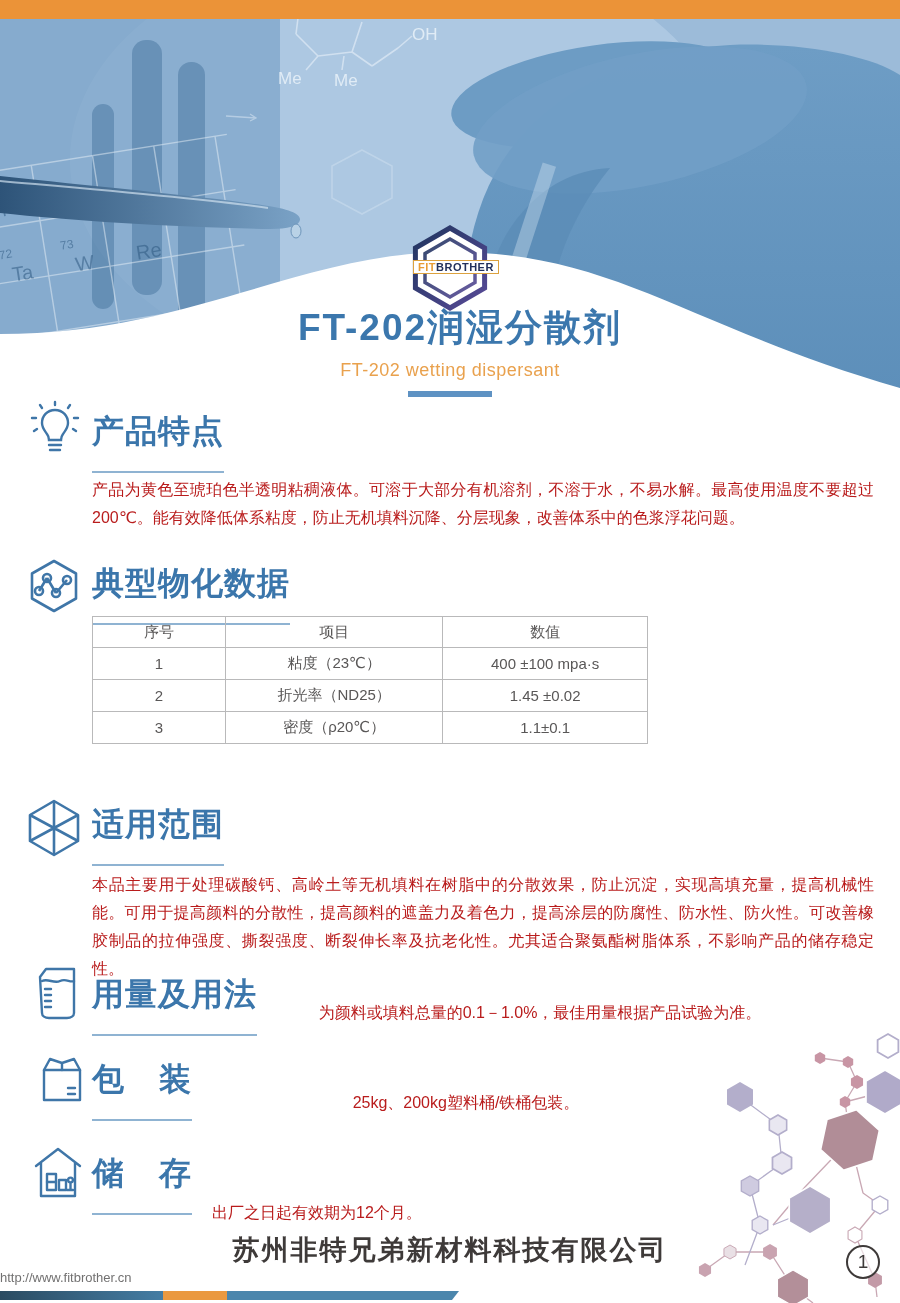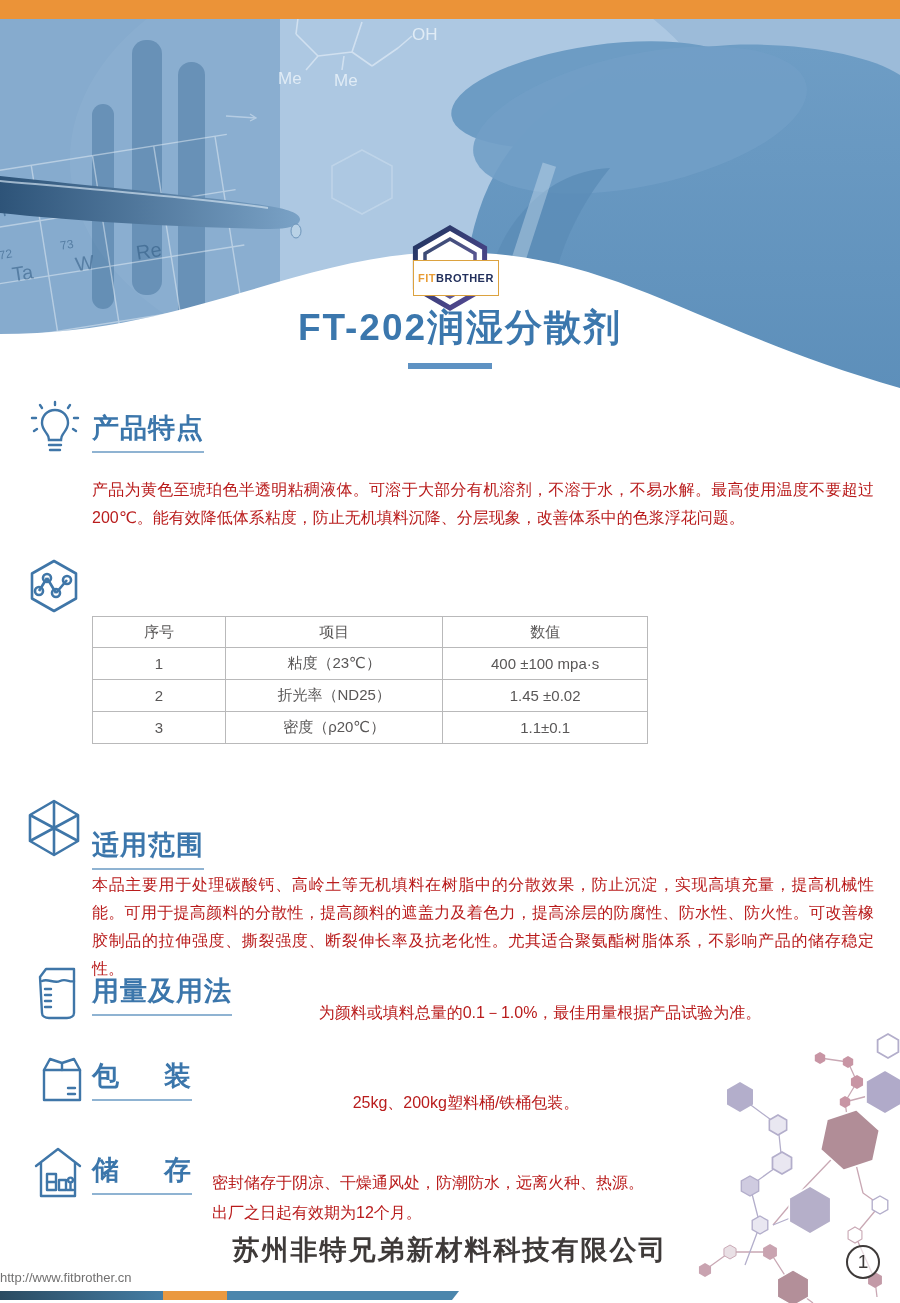--- a/index.html
+++ b/index.html
@@ -4,53 +4,53 @@
 <style>
   html,body{margin:0;padding:0;}
   body{font-family:"Liberation Sans","DejaVu Sans",sans-serif;background:#fff;}
   .page{position:relative;width:900px;height:1303px;background:#fff;overflow:hidden;margin:0 auto;}
 
   
   .hero{position:absolute;top:0;left:0;width:900px;height:392px;}
   .hero svg{display:block;}
   .logo{position:absolute;top:224px;left:402px;width:96px;height:88px;}
   .logo-textbox{position:absolute;top:36px;left:11px;background:#fff;border:1px solid #dca23f;
-    padding:11px 4px;font-size:11px;font-weight:700;letter-spacing:.5px;white-space:nowrap;}
+    padding:0 4px;font-size:11px;font-weight:700;letter-spacing:.5px;white-space:nowrap;}
   .logo-fit{color:#e89c35;}
   .logo-brother{color:#22305c;}
 
   .title-block{position:absolute;top:303px;left:0;width:900px;text-align:center;}
   .main-title{font-size:37px;font-weight:700;color:#3b77ad;letter-spacing:2px;margin:0;padding-left:20px;}
   .sub-title{font-size:18px;color:#e9a14d;margin-top:7px;letter-spacing:.5px;}
   .title-divider{width:84px;height:6px;background:#5e92c3;margin:10px auto 0;}
 
   
   .section{position:absolute;left:0;width:900px;}
   .sec-icon{position:absolute;}
-  .sec-heading{font-size:27px;font-weight:700;color:#3b76ab;letter-spacing:1px;
-    border-bottom:2px solid #8fb3d2;padding-bottom:7px;display:inline-block;line-height:1.2;}
+  .sec-heading{font-size:32px;font-weight:700;color:#3b76ab;letter-spacing:1px;
+    border-bottom:2px solid #8fb3d2;padding-bottom:21px;display:inline-block;line-height:1.2;}
   .sec-body{font-size:16px;color:#b91c1c;line-height:1.75;text-align:justify;}
   .heading-justify{display:inline-flex;justify-content:space-between;width:100px;}
 
   .sec-features{top:400px;height:130px;}
   .sec-features .sec-icon{left:28px;top:0;}
   .sec-features .sec-heading{position:absolute;left:92px;top:12px;}
   .sec-features .sec-body{position:absolute;left:92px;top:60px;width:782px;}
 
   .sec-physdata{top:556px;height:200px;}
   .sec-physdata .sec-icon{left:26px;top:2px;}
   .sec-physdata .sec-heading{position:absolute;left:92px;top:8px;}
   .phys-table{position:absolute;left:92px;top:60px;width:556px;border-collapse:collapse;}
   .phys-table th,.phys-table td{border:1px solid #b9b9ba;text-align:center;color:#595757;
     font-weight:400;font-size:15px;height:31px;padding:0 4px;}
   .phys-table th{height:30px;}
 
   .sec-scope{top:795px;height:160px;}
   .sec-scope .sec-icon{left:24px;top:2px;}
-  .sec-scope .sec-heading{position:absolute;left:92px;top:10px;margin-top:24px;}
+  .sec-scope .sec-heading{position:absolute;left:92px;top:10px;}
   .sec-scope .sec-body{position:absolute;left:92px;top:60px;width:782px;}
 
   .sec-dosage{top:963px;height:70px;}
   .sec-dosage .sec-icon{left:36px;top:2px;}
   .sec-dosage .sec-heading{position:absolute;left:92px;top:12px;}
   .sec-dosage .sec-body{position:absolute;left:230px;top:20px;width:620px;text-align:center;}
 
   .sec-packing{top:1052px;height:70px;}
   .sec-packing .sec-icon{left:38px;top:2px;}
   .sec-packing .sec-heading{position:absolute;left:92px;top:8px;}
@@ -162,20 +162,21 @@
         </defs>
         <polygon points="48,4 82.6,24 82.6,64 48,84 13.4,64 13.4,24" fill="#ffffff" stroke="url(#logoGrad)" stroke-width="5"></polygon>
         <polygon points="48,15 73,29.5 73,58.5 48,73 23,58.5 23,29.5" fill="none" stroke="url(#logoGrad)" stroke-width="3.5" opacity="0.9"></polygon>
       </svg>
       <div class="logo-textbox"><span class="logo-fit">FIT</span><span class="logo-brother">BROTHER</span></div>
     </div>
   </div>
 
   <div class="title-block">
     <h1 class="main-title">FT-202润湿分散剂</h1>
+    <div class="sub-title">FT-202 wetting dispersant</div>
     <div class="title-divider"></div>
   </div>
 
   <div class="section sec-features">
     <svg class="sec-icon" width="54" height="56" viewBox="0 0 54 56">
       <g stroke="#3f76a8" stroke-width="2.4" fill="none" stroke-linecap="round">
         <path d="M27,10 C19,10 14,16 14,23 C14,28 17,31 19,34 C20.5,36 21,38 21,40 L33,40 C33,38 33.5,36 35,34 C37,31 40,28 40,23 C40,16 35,10 27,10 Z"></path>
         <path d="M21,45 H33 M22,50 H32"></path>
         <path d="M27,2 V5 M12,5 L14,8 M42,5 L40,8 M4,18 H8 M46,18 H50 M6,31 L9,29 M48,31 L45,29"></path>
       </g>
@@ -188,20 +189,21 @@
     <svg class="sec-icon" width="56" height="56" viewBox="0 0 56 56">
       <g stroke="#3f76a8" stroke-width="2.6" fill="none" stroke-linejoin="round">
         <polygon points="28,3 50,15.5 50,40.5 28,53 6,40.5 6,15.5"></polygon>
         <path d="M13,33 L21,20 M21,20 L30,35 M30,35 L41,22"></path>
         <circle cx="13" cy="33" r="4"></circle>
           <circle cx="21" cy="20" r="4"></circle>
           <circle cx="30" cy="35" r="4"></circle>
           <circle cx="41" cy="22" r="4"></circle>
       </g>
     </svg>
+    <div class="sec-heading">典型物化数据</div>
     <table class="phys-table">
       <colgroup>
           <col style="width:117px">
           <col style="width:191px">
           <col style="width:180px">
         </colgroup>
       <thead>
           <tr>
             <th>序号</th>
             <th>项目</th>
@@ -278,21 +280,21 @@
         <circle cx="38.5" cy="36" r="2.4"></circle>
         <path d="M38.5,39 L38.5,46 M35,46 H41"></path>
       </g>
     </svg>
     <div class="sec-heading">
       <span class="heading-justify">
           <span>储</span>
           <span>存</span>
         </span>
     </div>
-    <p class="sec-body"><span>密封储存于阴凉、干燥通风处，防潮防水，远离火种、热源。</span><br><span>出厂之日起有效期为12个月。</span></p>
+    <p class="sec-body"><br><span>出厂之日起有效期为12个月。</span></p>
   </div>
 
   <svg class="mol-decor" width="215" height="278" viewBox="0 0 215 278">
     <defs>
       <polygon id="hx" points="0,-10 8.66,-5 8.66,5 0,10 -8.66,5 -8.66,-5"></polygon>
     </defs>
     <g stroke="#c9a8b4" stroke-width="1.3" fill="none">
       <path d="M135,33 L163,37 M163,37 L172,57 M172,57 L160,77 M160,77 L198,67 M160,77 L165,112"></path>
       <path d="M165,115 L120,162 M165,115 L178,168 M120,162 L88,200 M178,168 L195,180"></path>
       <path d="M195,180 L170,210 M170,210 L190,255 M190,255 L192,272"></path>

